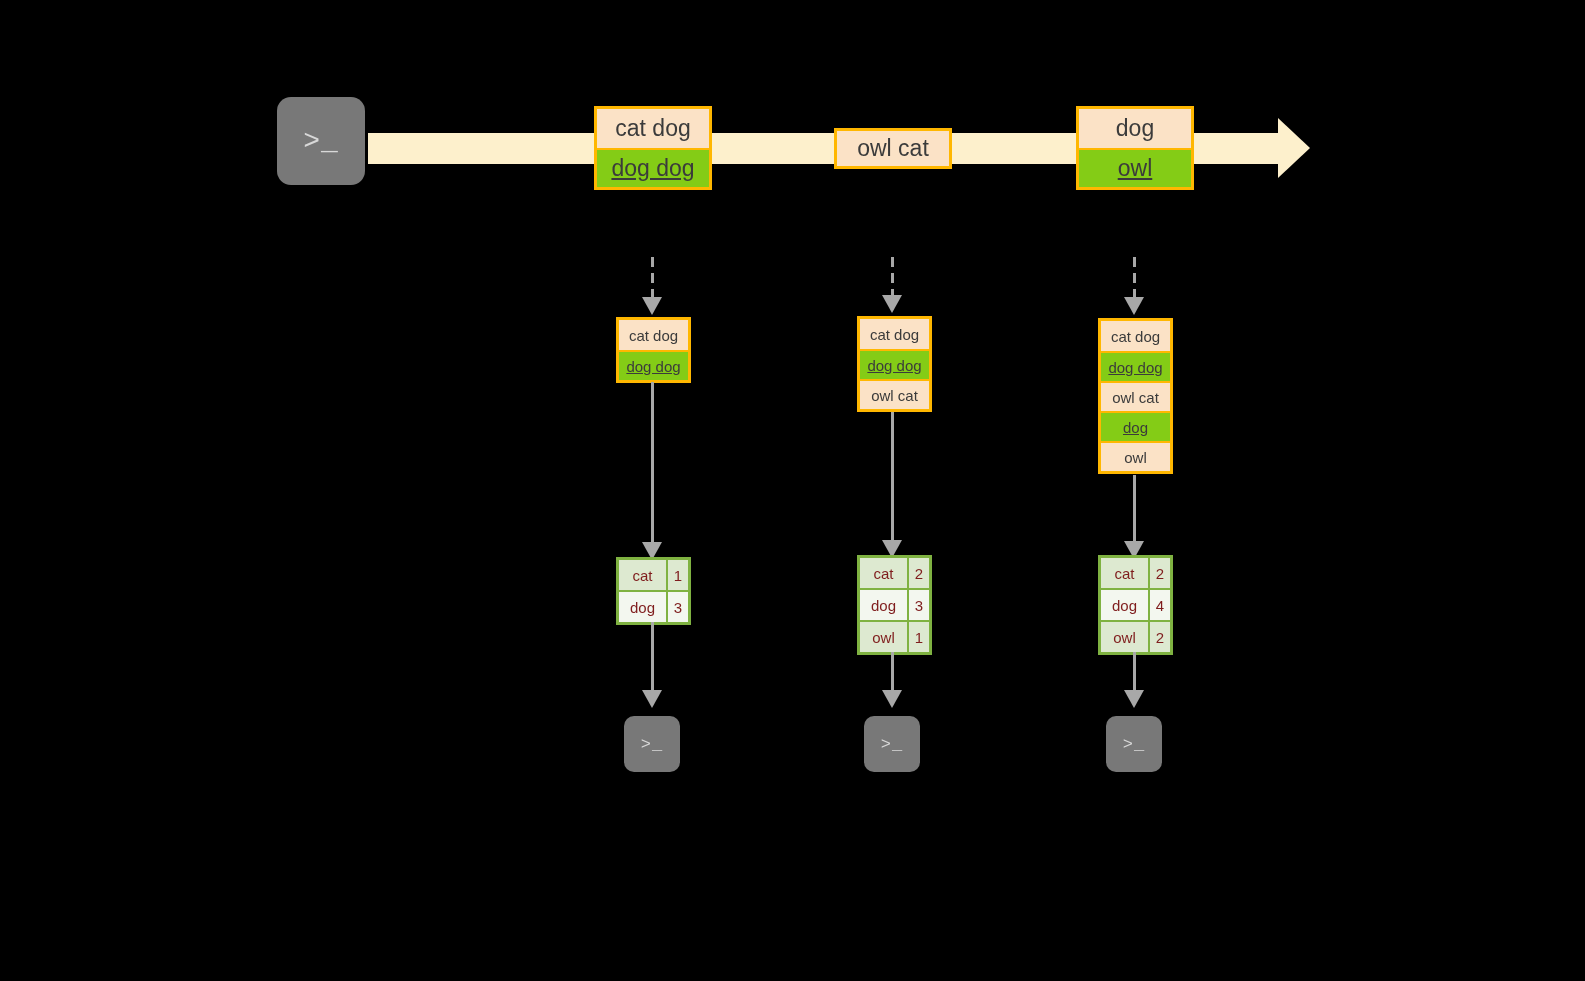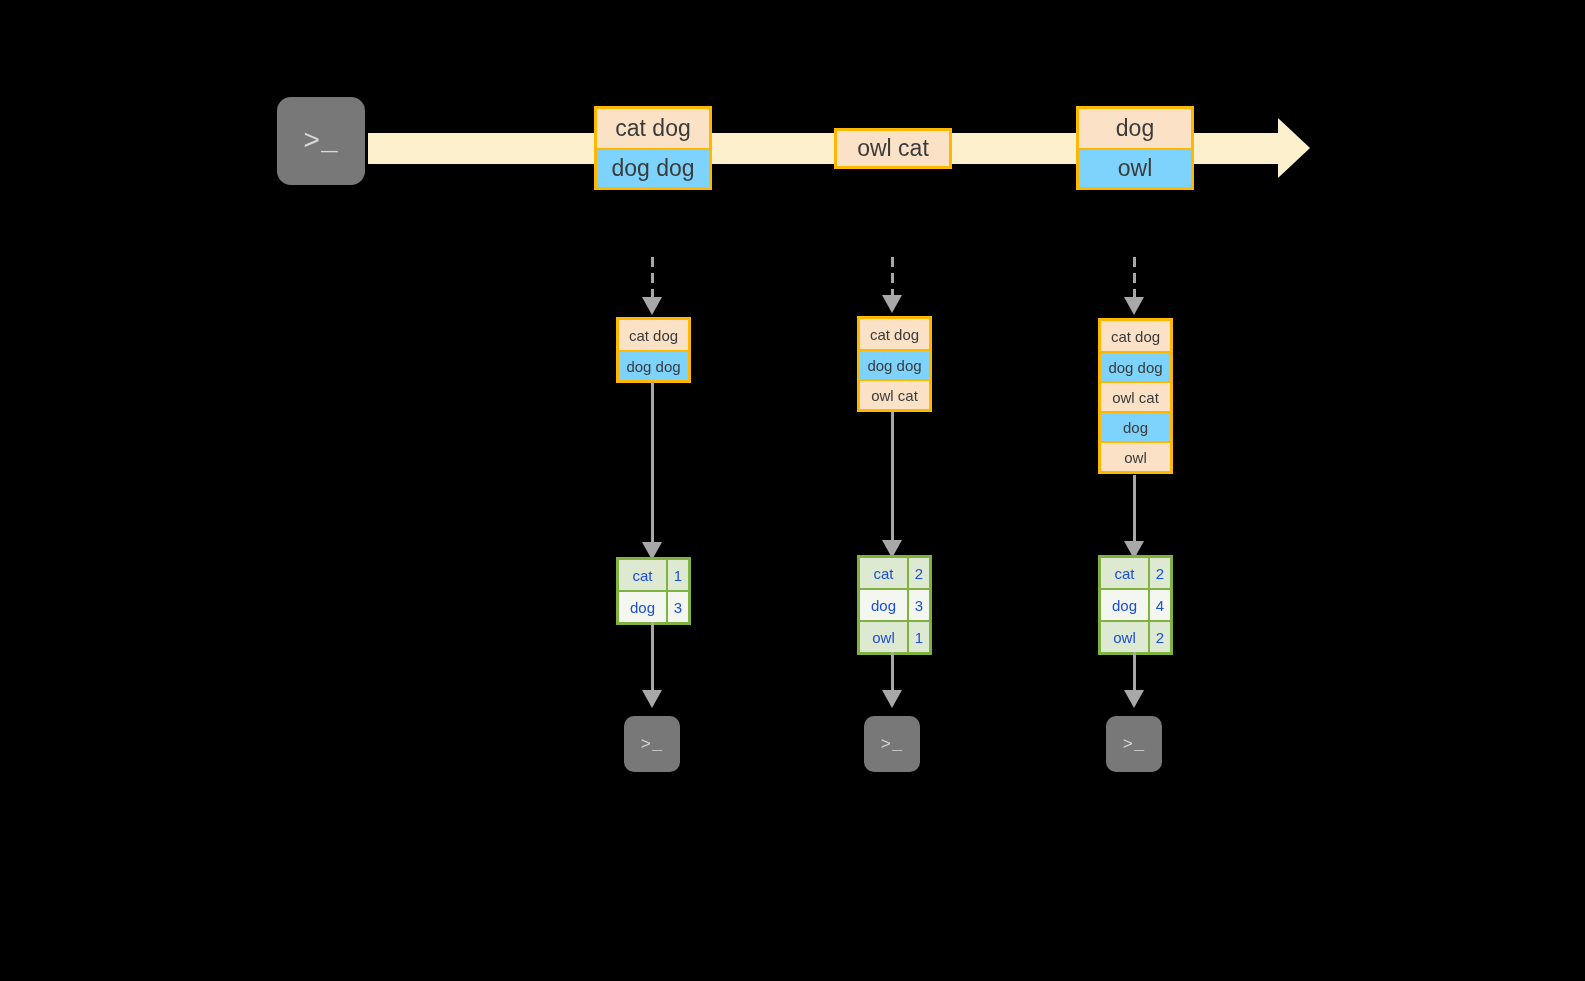--- a/index.html
+++ b/index.html
@@ -71,21 +71,21 @@
   }
   .ev-row {
     box-sizing: border-box;
     display: flex;
     align-items: center;
     justify-content: center;
     color: #3b3b3b;
     white-space: nowrap;
   }
   .ev-row.dark  { background: #FBE2C6; }
-  .ev-row.light { background: #7dd3fc; }
+  .ev-row.light { background: #84cc16; text-decoration: underline; }
   .ev-row + .ev-row { border-top: 2px solid #FFB700; }
 
   
   .ev-box.top .ev-row { font-size: 23px; height: 39px; }
   
   .ev-box.col .ev-row { font-size: 15px; height: 30px; }
 
   
   .res-box {
     position: absolute;
@@ -99,21 +99,21 @@
     display: flex;
     height: 30px;
   }
   .res-row + .res-row { border-top: 2px solid #7FB241; }
   .res-cell {
     box-sizing: border-box;
     display: flex;
     align-items: center;
     justify-content: center;
     font-size: 15px;
-    color: #1d4ed8;
+    color: #7f1d1d;
   }
   .res-cell.word  { flex: 0 0 47px; }
   .res-cell.count { flex: 1 1 auto; border-left: 2px solid #7FB241; }
   .res-row.dark  .res-cell { background: #DDE9D0; }
   .res-row.light .res-cell { background: #F3F7EF; }
 
   
   .vline {
     position: absolute;
     width: 3px;

